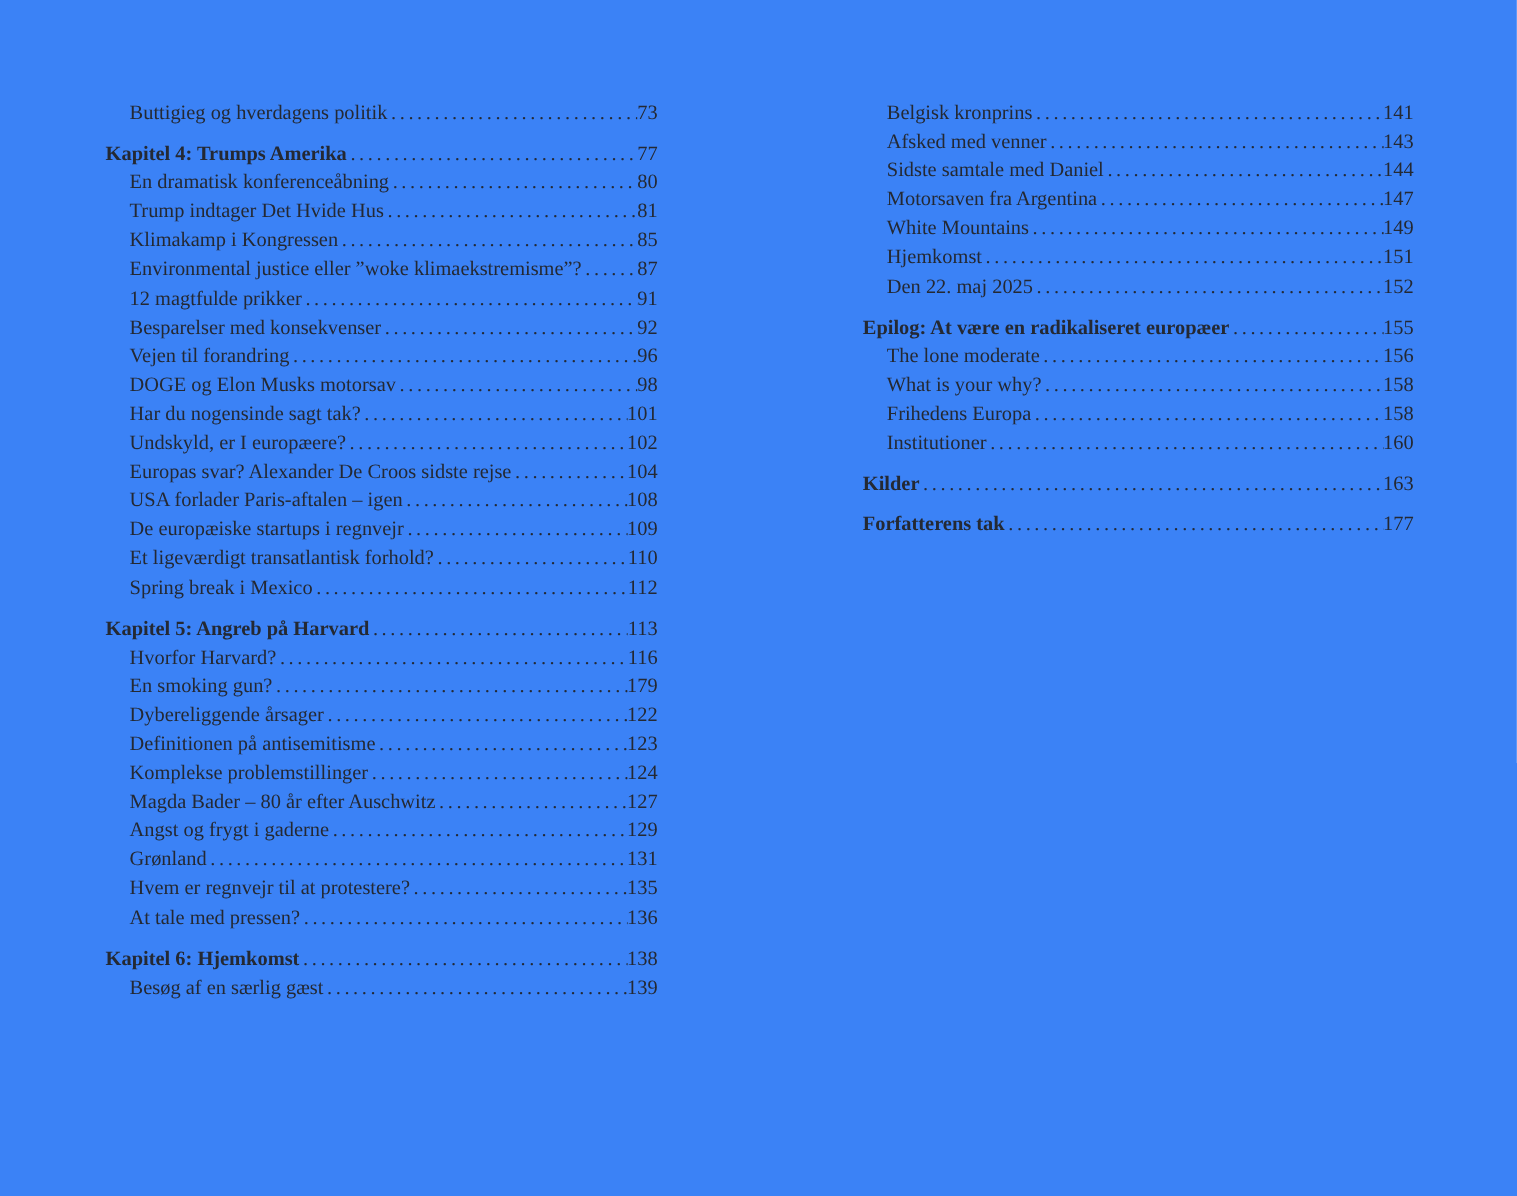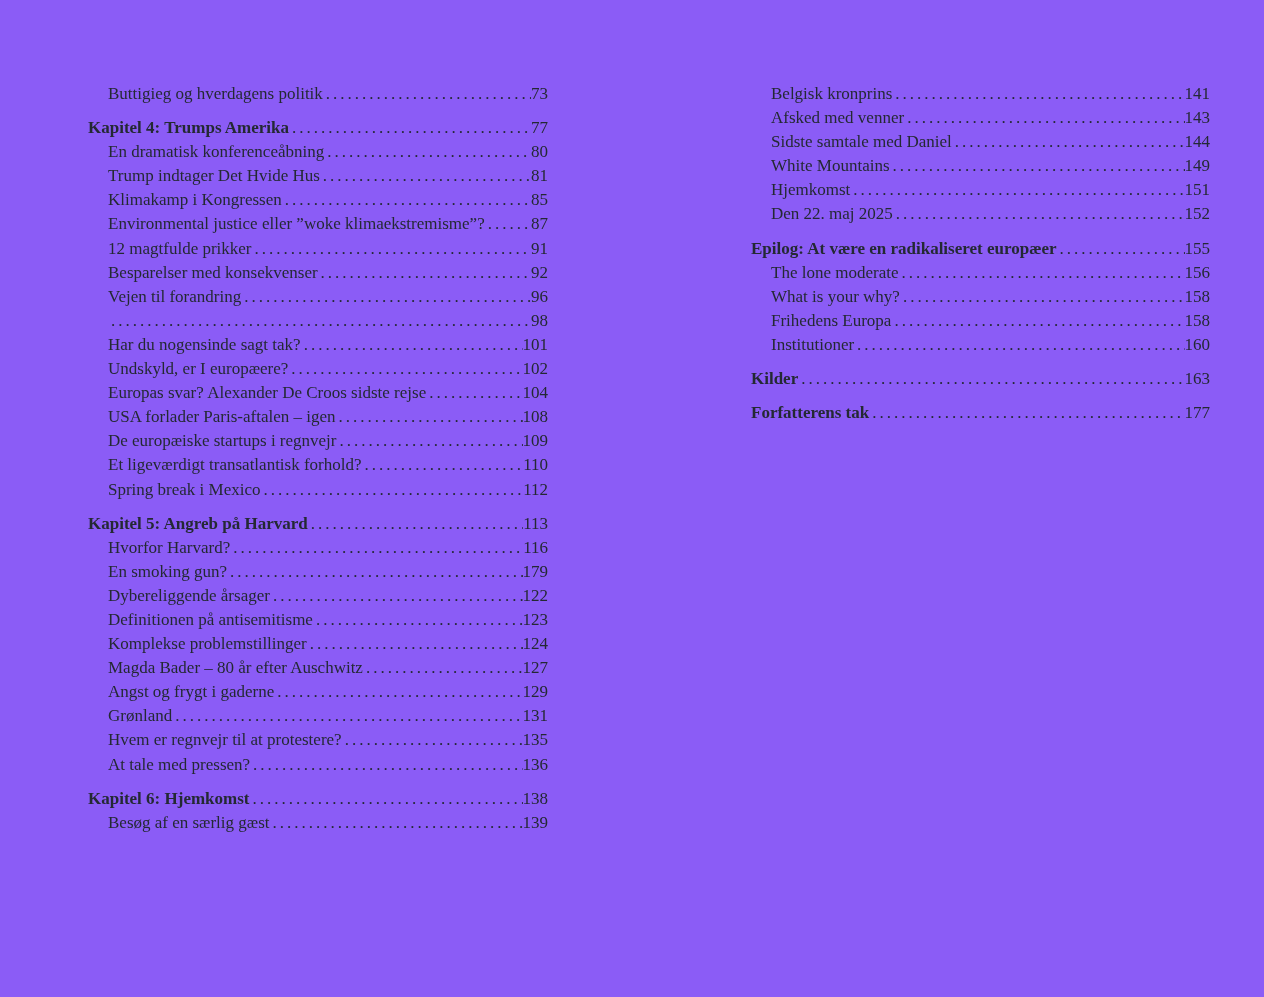--- a/index.html
+++ b/index.html
@@ -11,32 +11,32 @@
     width: 1264px;
     height: 997px;
     position: relative;
     overflow: hidden;
     font-family: "Liberation Serif", "DejaVu Serif", serif;
     color: #242933;
   }
   .spread {
     position: absolute;
     inset: 0;
-    background: #8b5cf6;
+    background: #3b82f6;
   }
   .col {
     position: absolute;
     top: 82px;
   }
   .col-left {
     left: 88px;
     width: 460px;
   }
   .col-right {
-    left: 751px;
+    left: 719px;
     width: 459px;
   }
   .row {
     display: flex;
     align-items: baseline;
     font-size: 17px;
     line-height: 24.1px;
     height: 24.1px;
   }
   .row.sub {
@@ -113,20 +113,21 @@
         <span class="title">Besparelser med konsekvenser</span>
         <span class="leader"></span>
         <span class="pagenum">92</span>
       </div>
       <div class="row sub">
         <span class="title">Vejen til forandring</span>
         <span class="leader"></span>
         <span class="pagenum">96</span>
       </div>
       <div class="row sub">
+        <span class="title">DOGE og Elon Musks motorsav</span>
         <span class="leader"></span>
         <span class="pagenum">98</span>
       </div>
       <div class="row sub">
         <span class="title">Har du nogensinde sagt tak?</span>
         <span class="leader"></span>
         <span class="pagenum">101</span>
       </div>
       <div class="row sub">
         <span class="title">Undskyld, er I europæere?</span>
@@ -232,20 +233,25 @@
       </div>
       <div class="row sub">
         <span class="title">Afsked med venner</span>
         <span class="leader"></span>
         <span class="pagenum">143</span>
       </div>
       <div class="row sub">
         <span class="title">Sidste samtale med Daniel</span>
         <span class="leader"></span>
         <span class="pagenum">144</span>
+      </div>
+      <div class="row sub">
+        <span class="title">Motorsaven fra Argentina</span>
+        <span class="leader"></span>
+        <span class="pagenum">147</span>
       </div>
       <div class="row sub">
         <span class="title">White Mountains</span>
         <span class="leader"></span>
         <span class="pagenum">149</span>
       </div>
       <div class="row sub">
         <span class="title">Hjemkomst</span>
         <span class="leader"></span>
         <span class="pagenum">151</span>

